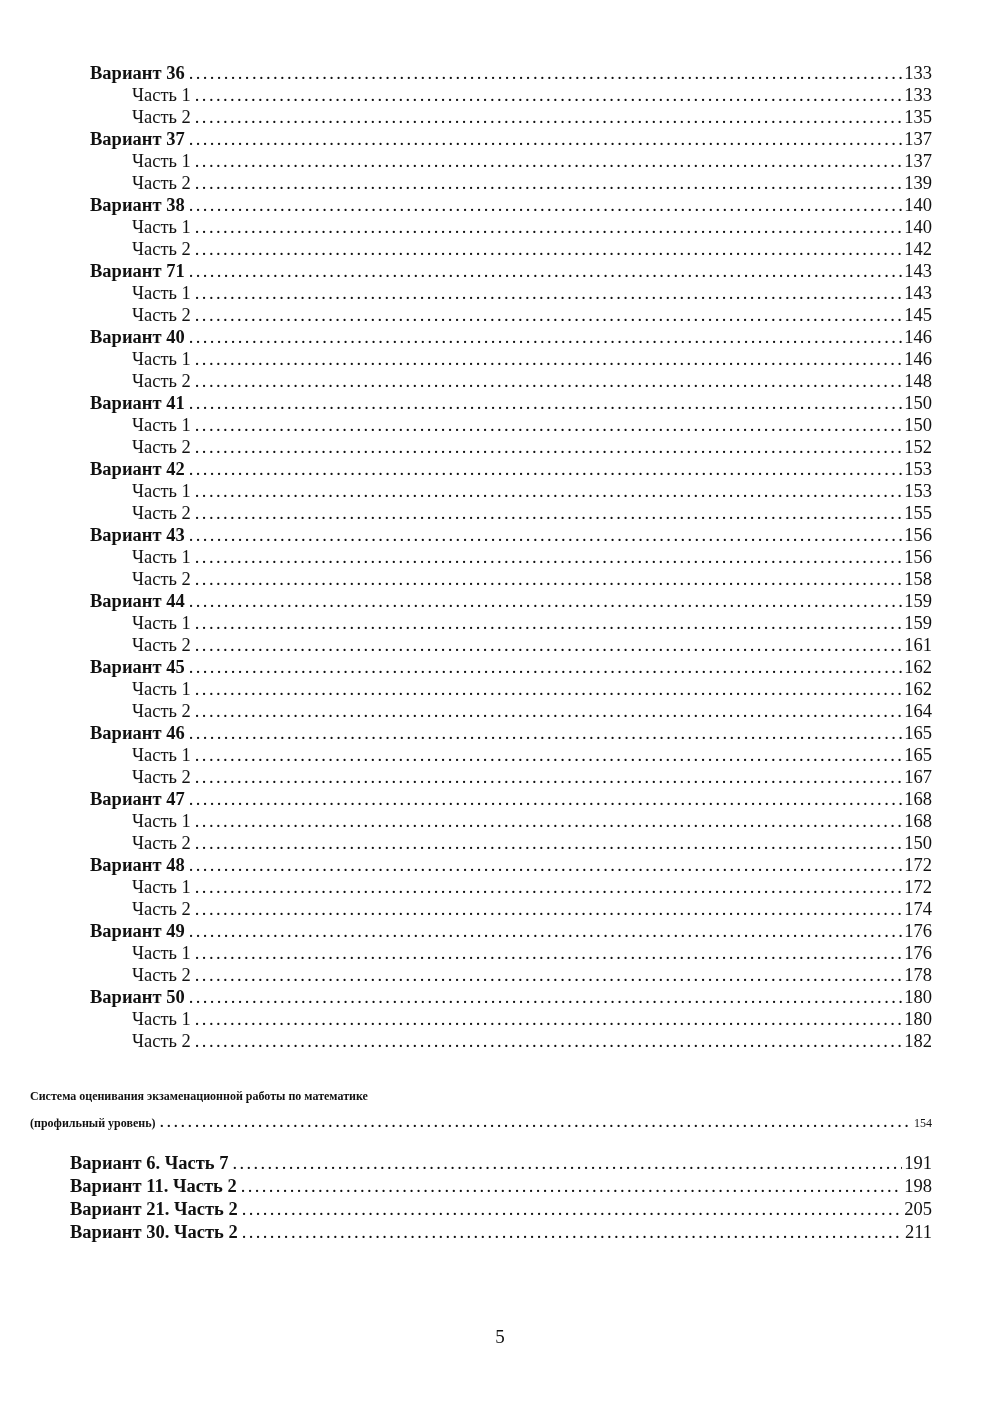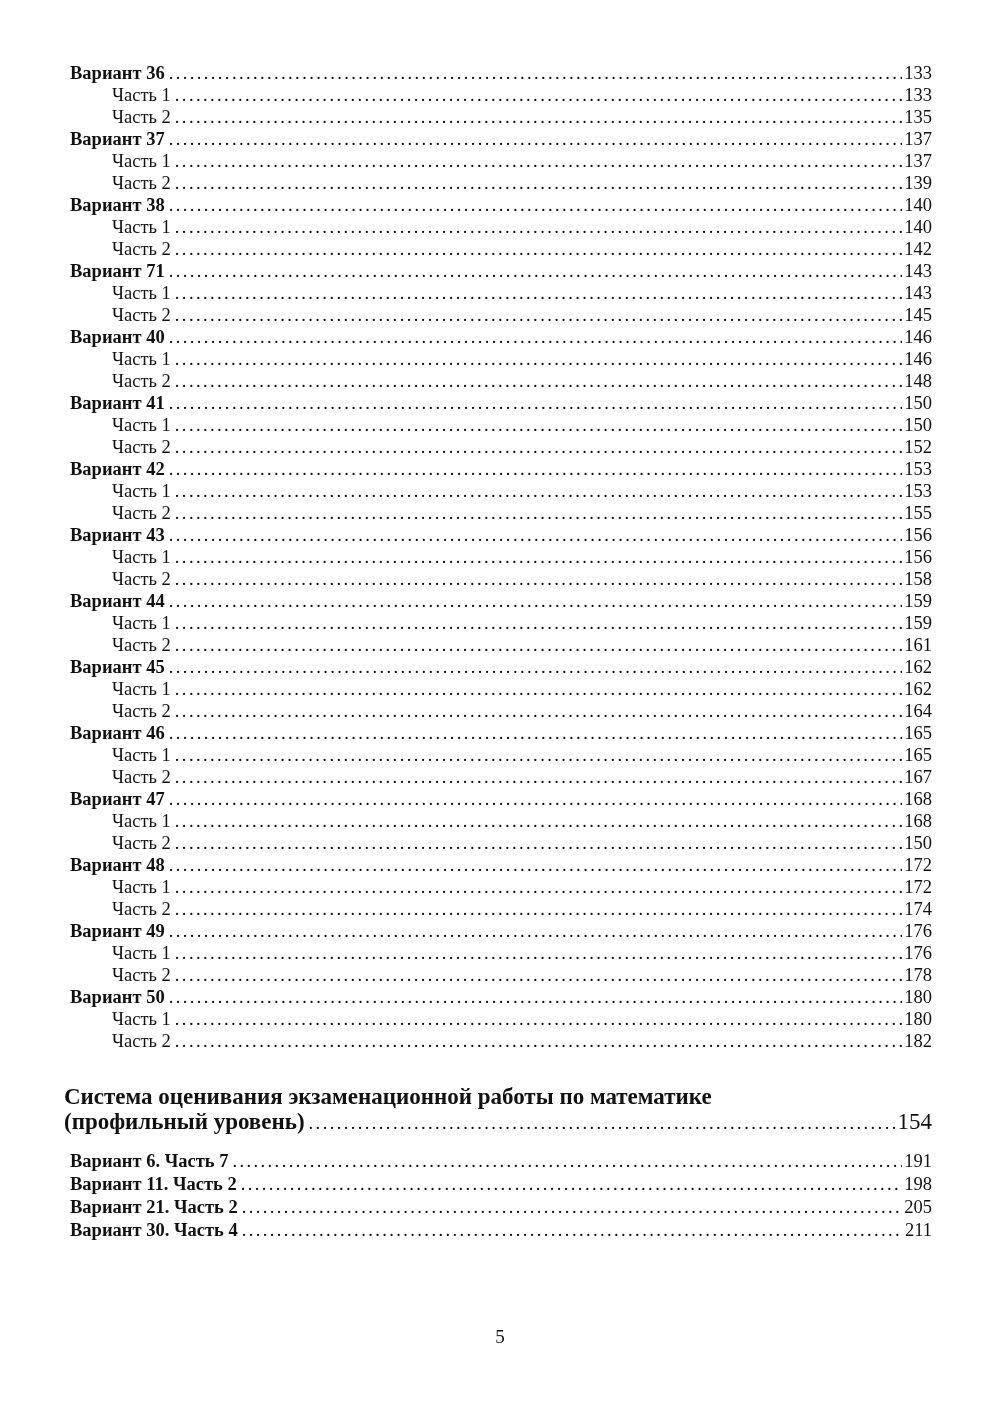--- a/index.html
+++ b/index.html
@@ -31,26 +31,26 @@
     overflow: hidden;
     margin: 0 2px 0 4px;
     height: 22px;
   }
   .leader::after {
     content: "........................................................................................................................................................................................................";
     letter-spacing: 2.4px;
     font-size: 18.5px;
   }
   
-  .variants-list { margin-left: 40px; }
+  .variants-list { margin-left: 60px; }
   .toc-row.variant .label { font-weight: bold; }
   .toc-row.part { padding-left: 42px; }
   
   .assessment { margin-top: 32px; }
-  .assessment .toc-row { line-height: 25px; font-size: 23px; margin-left: 34px; }
+  .assessment .toc-row { line-height: 25px; font-size: 12px; }
   .assessment .label { font-weight: bold; }
   
   .solutions { margin-top: 16px; }
   .solutions-heading {
     font-weight: bold;
     font-size: 18.5px;
     line-height: 26px;
     margin-bottom: 2px;
   }
   .solutions-list { margin-left: 40px; }
@@ -321,21 +321,21 @@
           <span class="label">Вариант 11. Часть 2</span>
           <span class="leader"></span>
           <span class="pageno">198</span>
         </div>
         <div class="toc-row solution">
           <span class="label">Вариант 21. Часть 2</span>
           <span class="leader"></span>
           <span class="pageno">205</span>
         </div>
         <div class="toc-row solution">
-          <span class="label">Вариант 30. Часть 4</span>
+          <span class="label">Вариант 30. Часть 2</span>
           <span class="leader"></span>
           <span class="pageno">211</span>
         </div>
       </div>
   </div>
 
   <div class="footer-pagenum">5</div>
 </div>
 
 </body></html>

